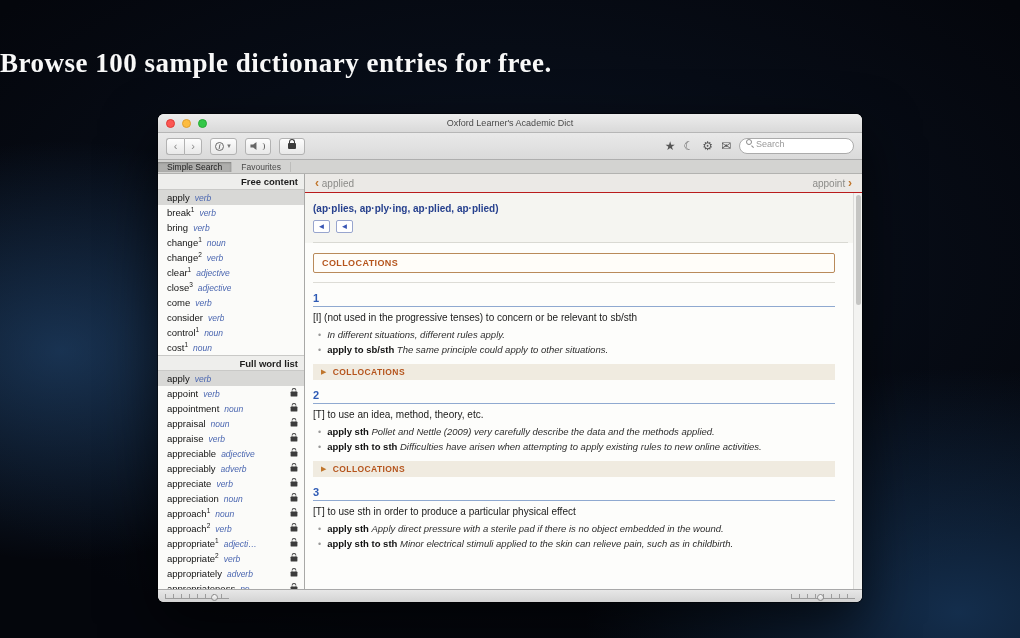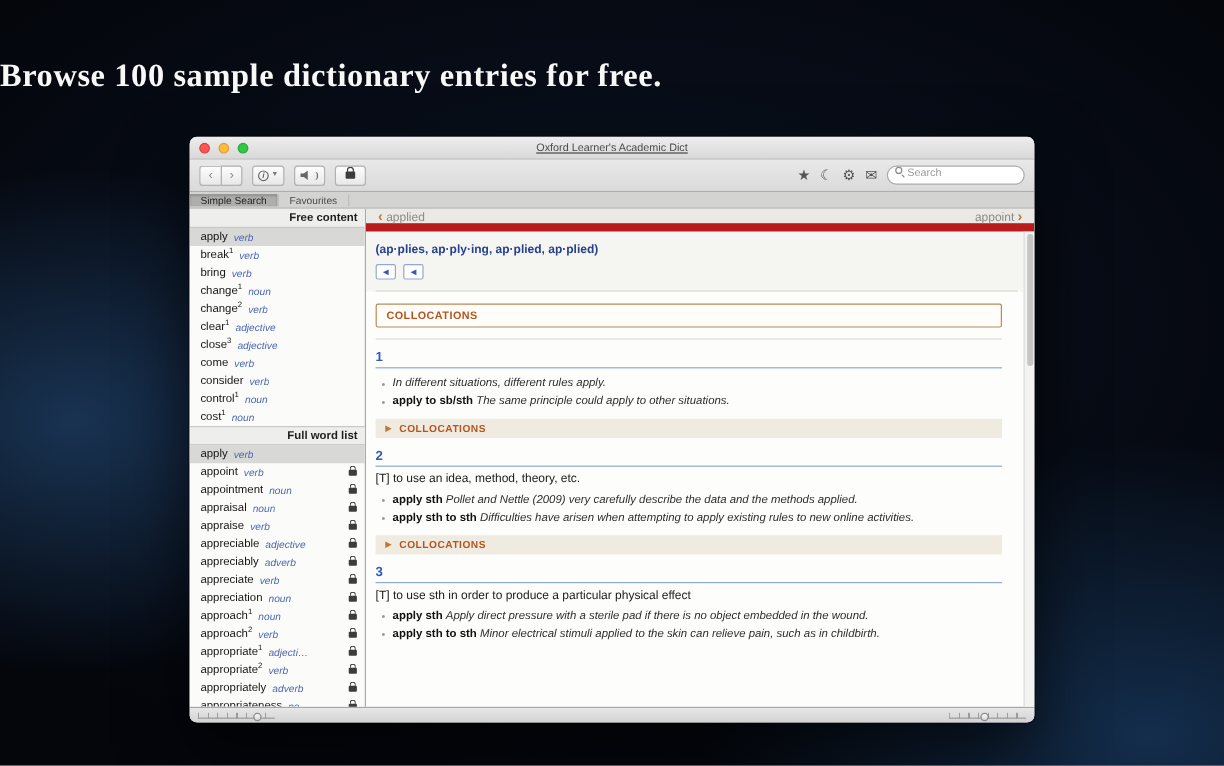--- a/index.html
+++ b/index.html
@@ -26,21 +26,21 @@
     display:flex; flex-direction:column; font-size:10px;
   }
   
   .titlebar { height:19px; flex:none; background:linear-gradient(#ededed,#d9d9d9);
     border-bottom:1px solid #b6b6b6; position:relative; display:flex; align-items:center; justify-content:center; }
   .lights { position:absolute; left:8px; top:5px; display:flex; gap:7px; }
   .light { width:9px; height:9px; border-radius:50%; display:inline-block; }
   .light.red { background:#fc5753; border:1px solid #df3d38; }
   .light.yellow { background:#fdbc40; border:1px solid #de9f34; }
   .light.green { background:#33c748; border:1px solid #27aa35; }
-  .wtitle { font-size:9px; color:#4a4a4a;text-decoration:underline; }
+  .wtitle { font-size:9px; color:#4a4a4a; }
   
   .toolbar { height:27px; flex:none; background:linear-gradient(#e9e9e9,#dadada);
     border-bottom:1px solid #aeaeae; display:flex; align-items:center; padding:0 8px; gap:8px; }
   .seg { display:flex; }
   .seg-btn { width:18px; height:17px; border:1px solid #b2b2b2; background:linear-gradient(#fdfdfd,#e8e8e8);
     color:#8a8a8a; font-size:11px; line-height:14px; padding:0; cursor:default; }
   .seg-btn:first-child { border-radius:3px 0 0 3px; border-right:none; }
   .seg-btn:last-child { border-radius:0 3px 3px 0; }
   .tb-btn { height:17px; min-width:26px; border:1px solid #b2b2b2; border-radius:3px;
     background:linear-gradient(#fdfdfd,#e8e8e8); display:flex; align-items:center; justify-content:center;
@@ -78,21 +78,21 @@
   .side-header:first-child { border-top:none; }
   .side-item { flex:none; height:15px; display:flex; align-items:center; padding:0 6px 0 9px; }
   .side-item.selected { background:#d8d8d6; }
   .sword { font-size:9.5px; color:#141414; white-space:nowrap; }
   .sword sup { font-size:6.5px; }
   .spos { font-size:8.5px; font-style:italic; color:#4a66b0; margin-left:5px; white-space:nowrap;
     overflow:hidden; text-overflow:ellipsis; }
   .side-item .lock { margin-left:auto; transform:scale(.85); flex:none; }
   
   .main { flex:1; display:flex; flex-direction:column; overflow:hidden; background:#fdfdfb; }
-  .entry-nav { height:19px; flex:none; background:#ebe9e6; border-bottom:7px solid #b91c1c;
+  .entry-nav { height:19px; flex:none; background:#ebe9e6; border-bottom:1px solid #b91c1c;
     display:flex; align-items:center; padding:0 10px; font-size:10px; color:#8b8b88; }
   .nav-next { margin-left:auto; }
   .chev { color:#c0762c; font-size:12px; font-weight:bold; }
   .scroll { flex:1; position:relative; overflow:hidden; }
   .head-block { background:#f5f5f1; padding:7px 14px 0 8px; }
   .headword { font-size:15px; font-weight:bold; color:#27418e; }
   .hw-pos { font-size:9.5px; font-style:italic; color:#2b2b2b; margin-left:6px; }
   .inflections { margin-top:3px; font-weight:bold; color:#27418e; font-size:10px; }
   .spk-row { margin-top:6px; display:flex; gap:6px; }
   .spk { width:17px; height:13px; border:1px solid #98a5ce; border-radius:2px; background:#fff;
@@ -322,20 +322,21 @@
           <div class="hb-rule"></div>
         </div>
 
         <div class="content-pad">
           <div class="colloc-box">COLLOCATIONS</div>
           <div class="box-rule"></div>
           <div id="senses">
               <div class="sense">
                 <div class="sense-num">1</div>
                 <div class="num-rule"></div>
+                <div class="definition">[I] (not used in the progressive tenses) to concern or be relevant to sb/sth</div>
                 <div class="example">
                   <span class="bullet">•</span>
                   <span class="extext">In different situations, different rules apply.</span>
                 </div>
                 <div class="example">
                   <span class="bullet">•</span>
                   <span class="extext"><span class="pattern">apply to sb/sth </span>The same principle could apply to other situations.</span>
                 </div>
                 <div class="colloc-bar"><span class="tri">▶</span>COLLOCATIONS</div>
               </div>

